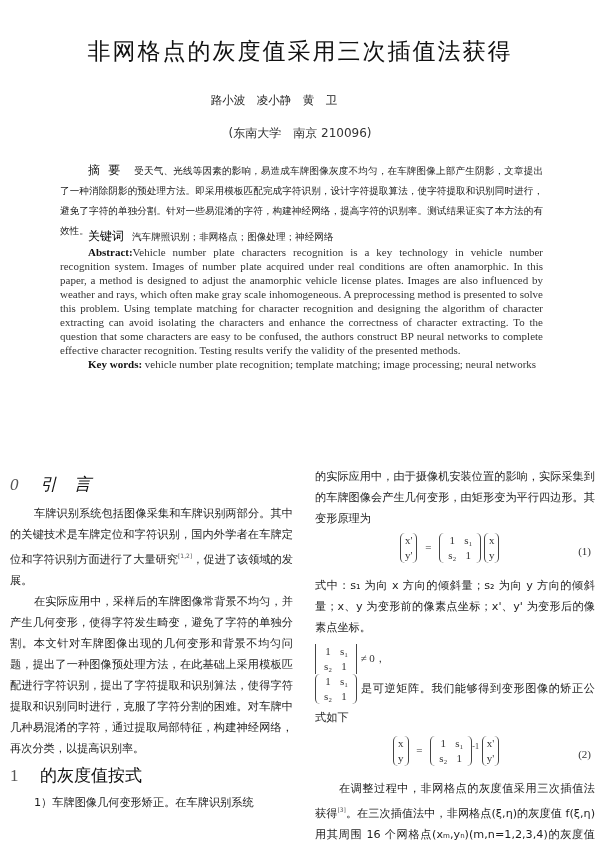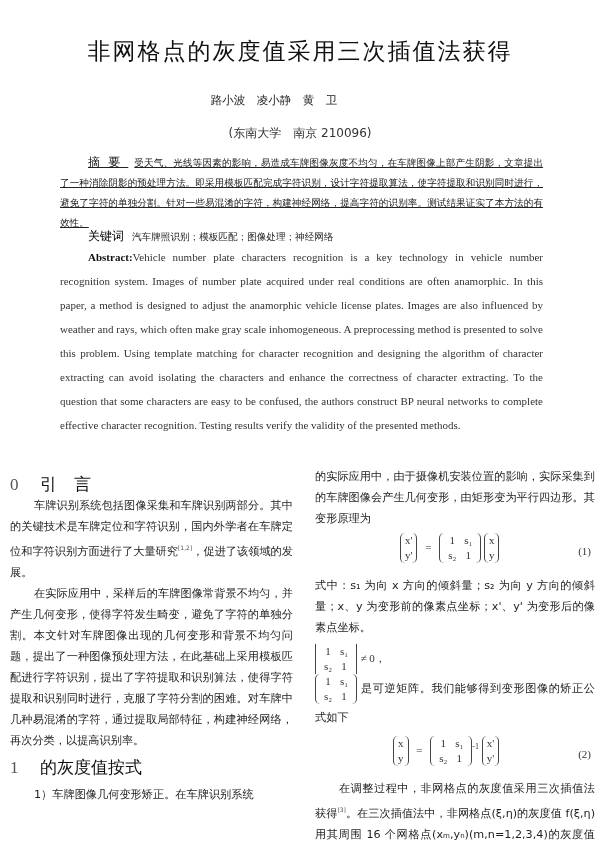--- a/index.html
+++ b/index.html
@@ -2,25 +2,25 @@
 <html><head>
 <meta charset="utf-8">
 <style>
   html, body { margin:0; padding:0; background:#ffffff; }
   body { width:600px; height:842px; position:relative; overflow:hidden; color:#1a1a1a;
          font-family:"DejaVu Sans", sans-serif; }
   .abs { position:absolute; }
   .title { left:0; width:600px; top:36px; text-align:center; font-size:23px; letter-spacing:2px; color:#111; }
   .authors { left:0; width:548px; top:93px; text-align:center; font-size:11.5px; word-spacing:8px; }
   .affil { left:0; width:600px; top:125px; text-align:center; font-size:12px; color:#333; }
-  .cn-abs { left:60px; width:483px; top:152px; font-size:9.6px; line-height:20px; color:#222; text-align:justify;text-decoration:underline; }
+  .cn-abs { left:60px; width:483px; top:160px; font-size:9.6px; line-height:20px; color:#222; text-align:justify; }
   .cn-abs .lbl { font-size:12px; color:#111; margin-left:28px; letter-spacing:8px; margin-right:6px; }
   .kw { left:88px; top:228px; font-size:9.6px; color:#222; }
   .kw .lbl { font-size:12px; color:#000000; margin-right:8px; }
-  .en-abs { left:60px; width:483px; top:245px; font-family:"Liberation Serif", serif; font-size:11px; line-height:24px; color:#333; text-align:justify; }
+  .en-abs { left:60px; width:483px; top:245px; font-family:"Liberation Serif", serif; font-size:11px; line-height:14px; color:#333; text-align:justify; }
   .en-abs b { color:#111; }
   .en-abs .indent { margin-left:28px; }
   .col { font-size:11.2px; line-height:21px; color:#1d1d1d; text-align:justify; }
   .colL { left:10px; width:283px; }
   .colR { left:315px; width:280px; }
   .h1 { font-size:17px; color:#111; }
   .h1 .num { font-family:"Liberation Serif", serif; color:#555; display:inline-block; width:30px; }
   .ind { text-indent:24px; }
   .sup { font-size:6px; vertical-align:super; color:#555; }
   .eq { font-family:"Liberation Serif", serif; font-size:11px; color:#333; }
@@ -35,29 +35,30 @@
 
 <div class="abs title">非网格点的灰度值采用三次插值法获得</div>
 <div class="abs authors">路小波　凌小静　黄　卫</div>
 <div class="abs affil">(东南大学　南京 210096)</div>
 
 <div class="abs cn-abs">
   <span class="lbl">摘要</span><span>受天气、光线等因素的影响，易造成车牌图像灰度不均匀，在车牌图像上部产生阴影，文章提出了一种消除阴影的预处理方法。即采用模板匹配完成字符识别，设计字符提取算法，使字符提取和识别同时进行，避免了字符的单独分割。针对一些易混淆的字符，构建神经网络，提高字符的识别率。测试结果证实了本方法的有效性。</span>
 </div>
 
 <div class="abs kw">
-  <span class="lbl">关键词</span><span>汽车牌照识别；模板匹配；图像处理；神经网络</span>
+  <span class="lbl">关键词</span><span>汽车牌照识别；非网格点；图像处理；神经网络</span>
 </div>
 
 <div class="abs en-abs">
   <div><b class="indent">Abstract:</b><span>Vehicle number plate characters recognition is a key technology in vehicle number recognition system. Images of number plate acquired under real conditions are often anamorphic. In this paper, a method is designed to adjust the anamorphic vehicle license plates. Images are also influenced by weather and rays, which often make gray scale inhomogeneous. A preprocessing method is presented to solve this problem. Using template matching for character recognition and designing the algorithm of character extracting can avoid isolating the characters and enhance the correctness of character extracting. To the question that some characters are easy to be confused, the authors construct BP neural networks to complete effective character recognition. Testing results verify the validity of the presented methods.</span></div>
+  <div style="margin-top:0;"><b class="indent">Key words:</b> <span>vehicle number plate recognition; template matching; image processing; neural networks</span></div>
 </div>
 
 <div class="abs col colL" style="top:474px;">
-  <div class="h1" style="margin-bottom:0;">
+  <div class="h1" style="margin-bottom:8px;font-style:italic;">
     <span class="num">0</span><span>引　言</span>
   </div>
   <div class="ind"><span>车牌识别系统包括图像采集和车牌识别两部分。其中的关键技术是车牌定位和字符识别，国内外学者在车牌定位和字符识别方面进行了大量研究</span><span class="sup">[1,2]</span><span>，促进了该领域的发展。</span></div>
   <div class="ind">在实际应用中，采样后的车牌图像常背景不均匀，并产生几何变形，使得字符发生畸变，避免了字符的单独分割。本文针对车牌图像出现的几何变形和背景不均匀问题，提出了一种图像预处理方法，在此基础上采用模板匹配进行字符识别，提出了字符提取和识别算法，使得字符提取和识别同时进行，克服了字符分割的困难。对车牌中几种易混淆的字符，通过提取局部特征，构建神经网络，再次分类，以提高识别率。</div>
   <div class="h1" style="margin-top:6px;margin-bottom:6px;">
     <span class="num">1</span><span>的灰度值按式</span>
   </div>
   <div class="ind">1）车牌图像几何变形矫正。在车牌识别系统</div>
 </div>
 

